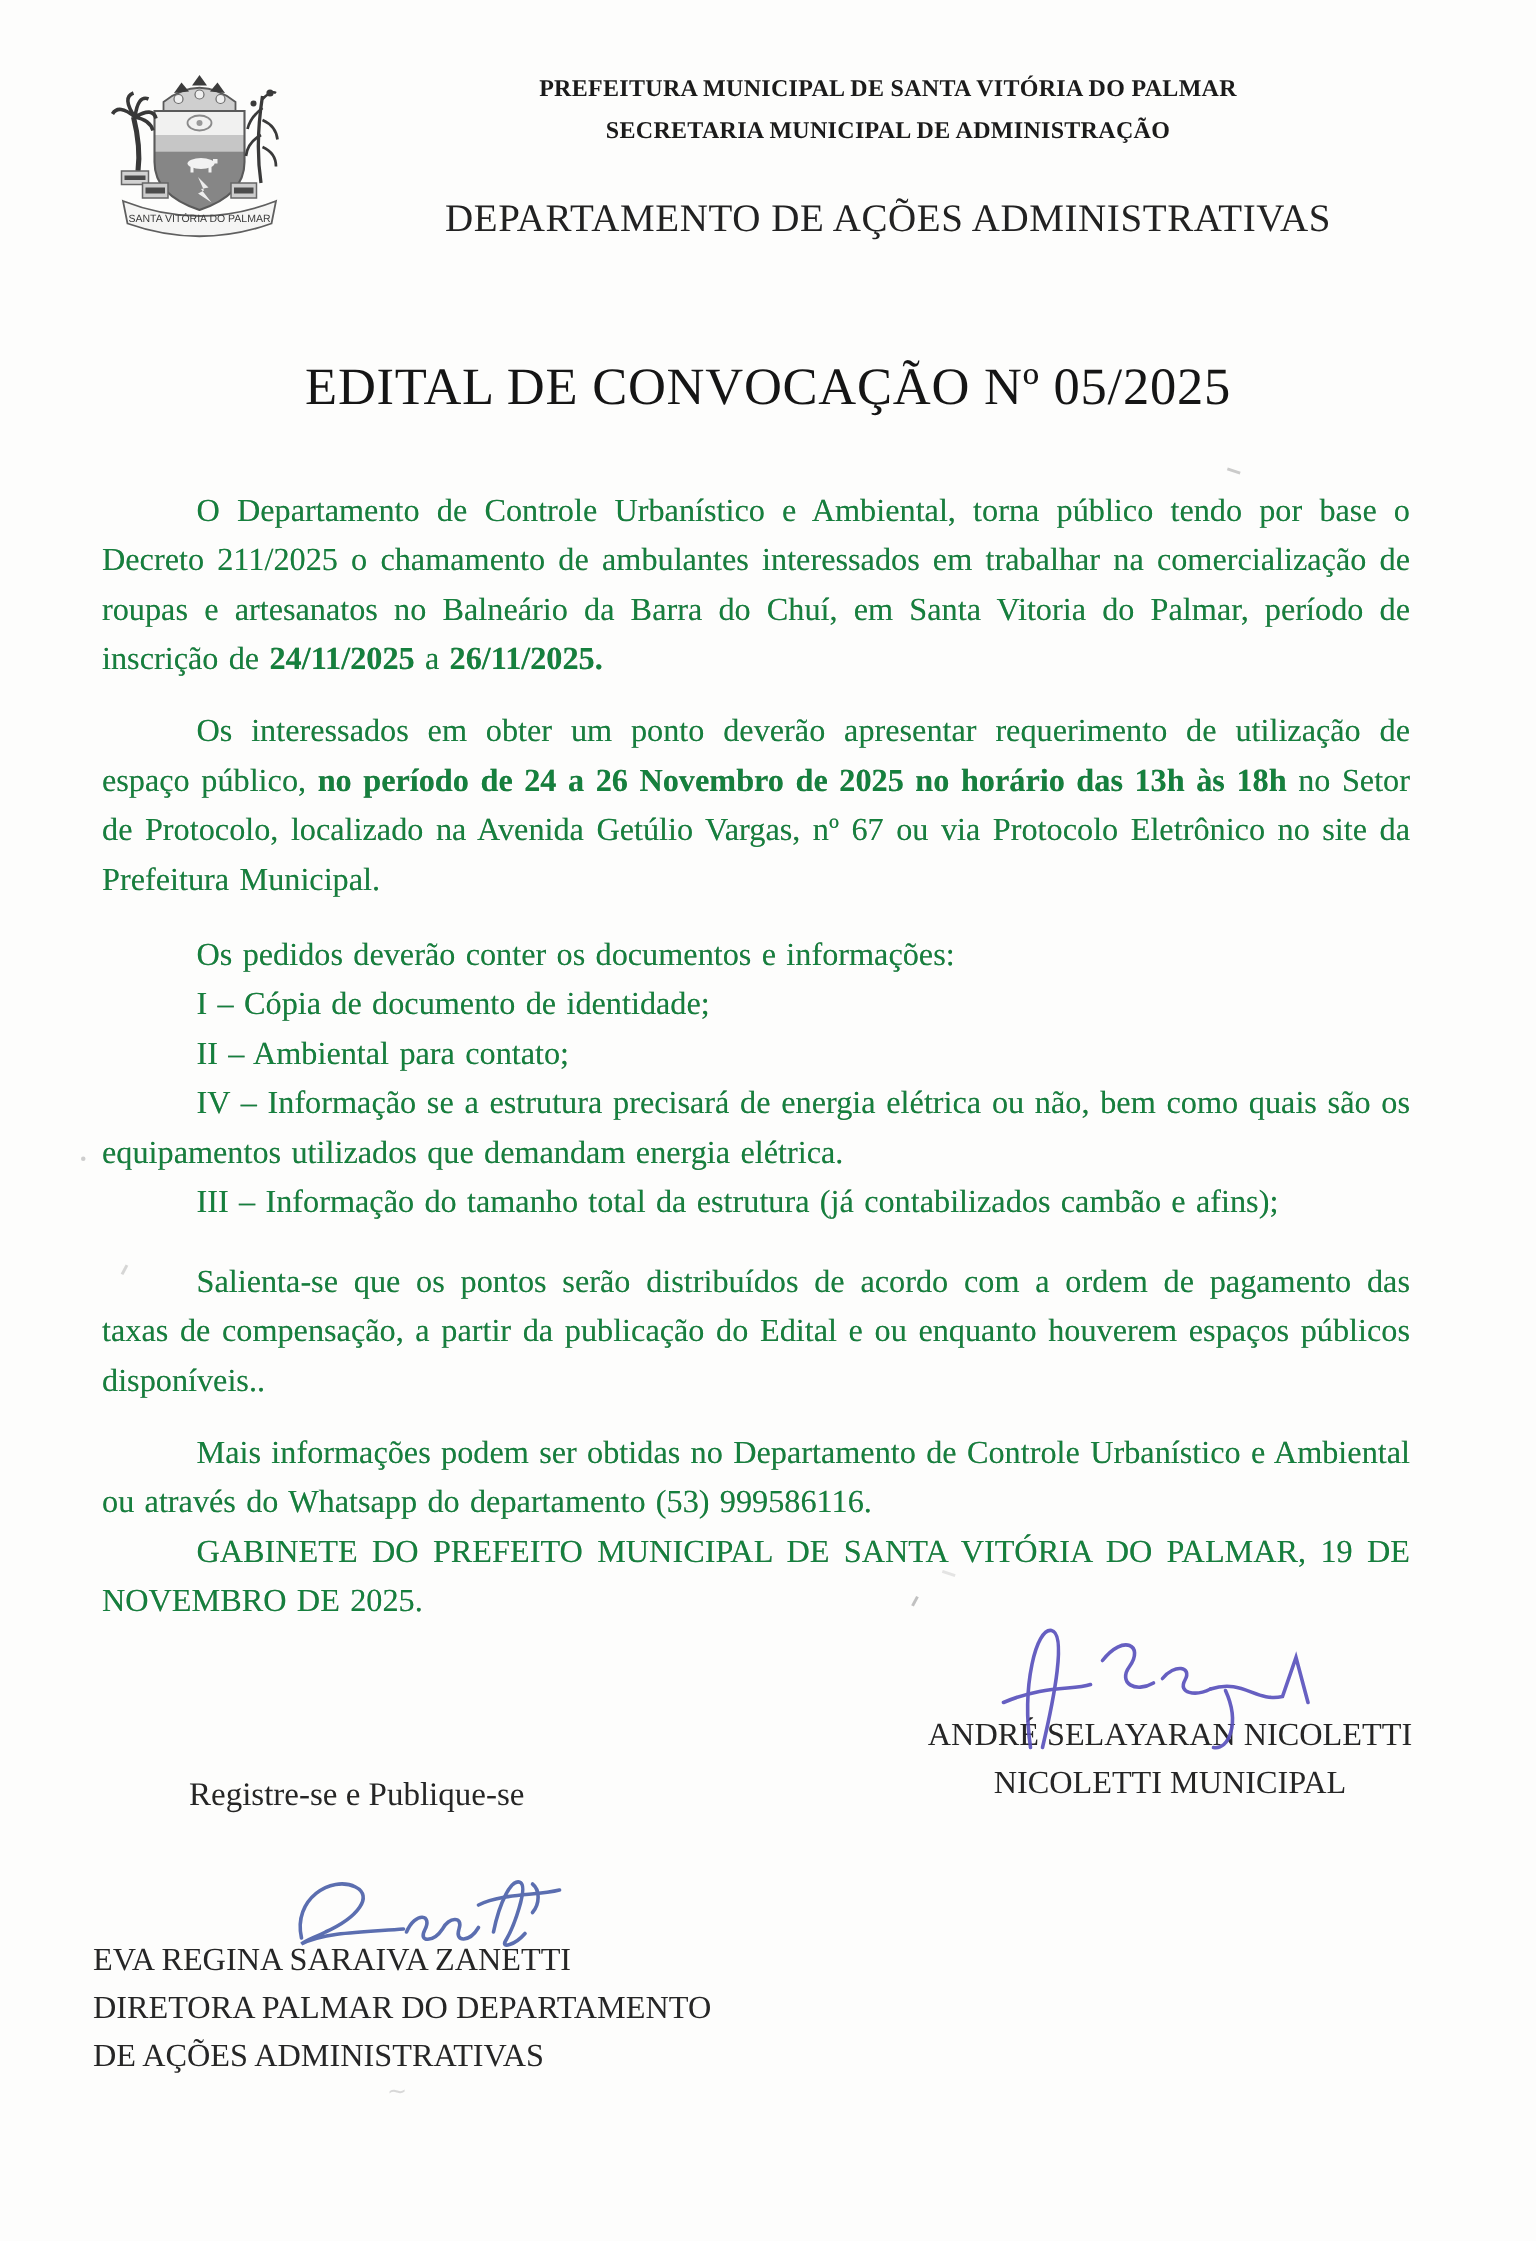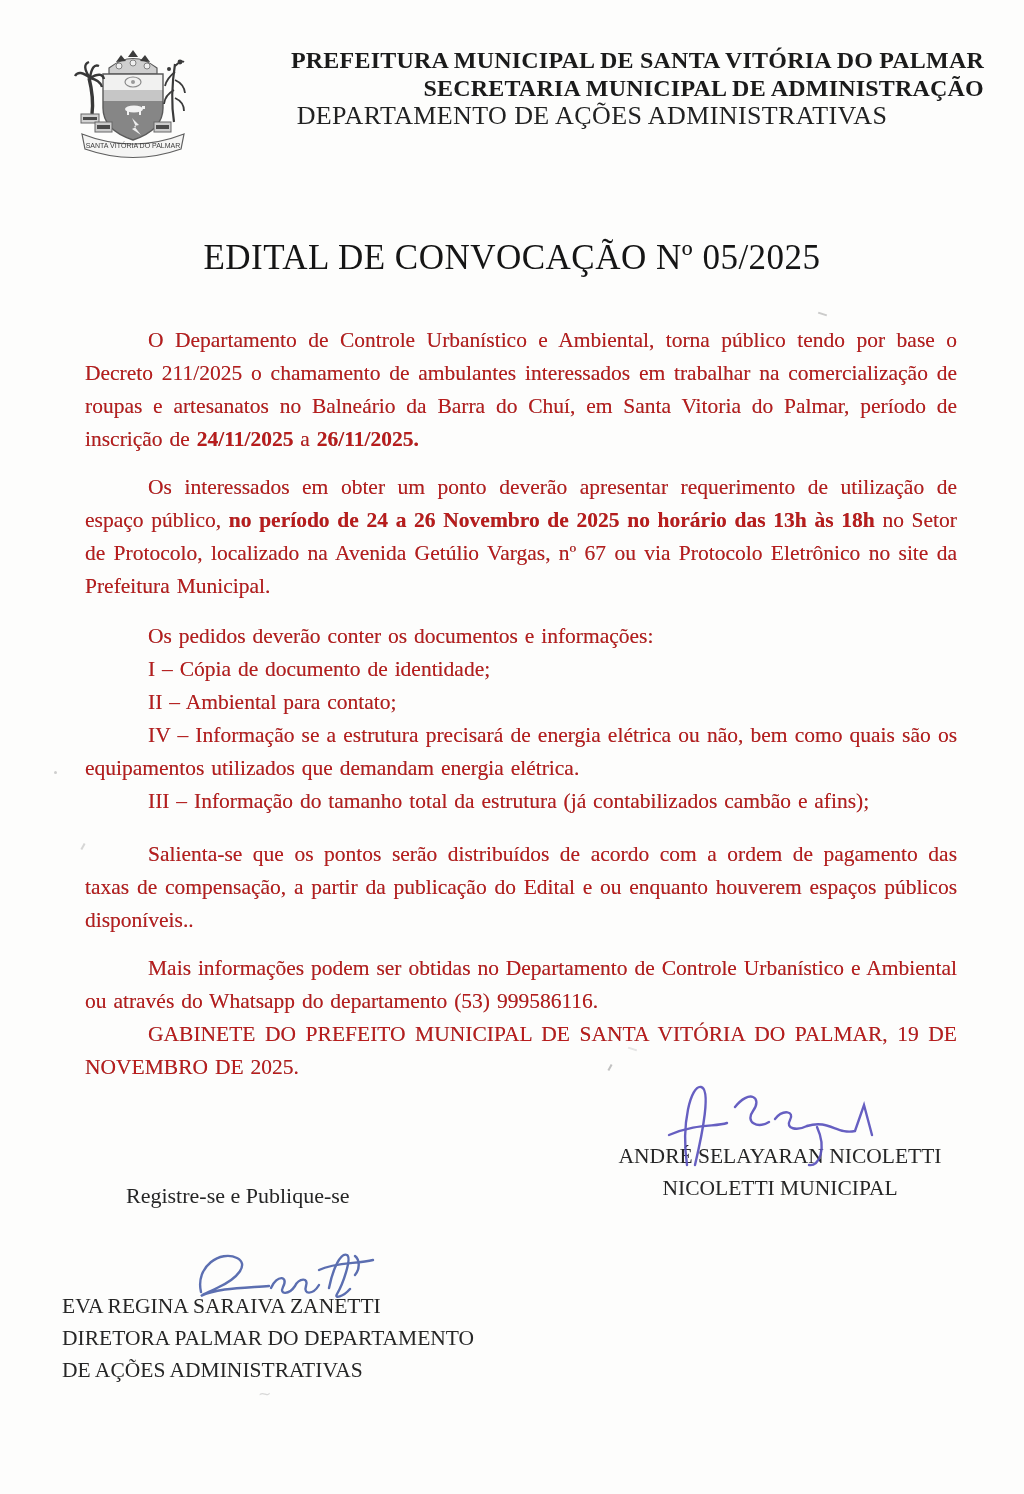--- a/index.html
+++ b/index.html
@@ -8,33 +8,33 @@
     width:1024px;height:1494px;
     background:#fdfdfc;
     font-family:"Liberation Serif","DejaVu Serif",serif;
     color:#242424;
     overflow:hidden;
   }
   
   .header{position:absolute;top:36px;left:72px;right:40px;display:flex;}
   .crest-wrap{width:128px;flex:0 0 128px;}
   .header-text{flex:1;text-align:center;padding-top:10px;line-height:28px;}
-  .header-line-bold{font-weight:bold;font-size:24px;letter-spacing:0.2px;color:#1b1b1b;text-align:right;}
-  .header-line-reg{font-size:26px;letter-spacing:0.4px;color:#222;}
+  .header-line-bold{font-weight:bold;font-size:16px;letter-spacing:0.2px;color:#1b1b1b;}
+  .header-line-reg{font-size:26px;letter-spacing:0.4px;color:#222;margin-top:30px;}
   
   .doc-title{
     position:absolute;top:238px;left:0;width:100%;
     text-align:center;font-weight:normal;font-size:35px;
     letter-spacing:0.5px;color:#151515;
   }
   
   .body{
-    position:absolute;top:324px;left:85px;width:872px;
+    position:absolute;top:324px;left:68px;width:872px;
     font-size:21.5px;line-height:33px;text-align:justify;
-    color:#b91c1c;
+    color:#15803d;
     text-shadow:0 0 0.4px rgba(40,40,40,0.45);
     word-spacing:1.5px;
   }
   .para{text-indent:63px;margin:0 0 15px 0;}
   .para-tight{text-indent:63px;margin:0;}
   .req-item{text-indent:63px;margin:0;}
   .req-list{margin:0 0 20px 0;}
   
   .sig-mayor-block{
     position:absolute;top:1085px;left:600px;width:360px;

